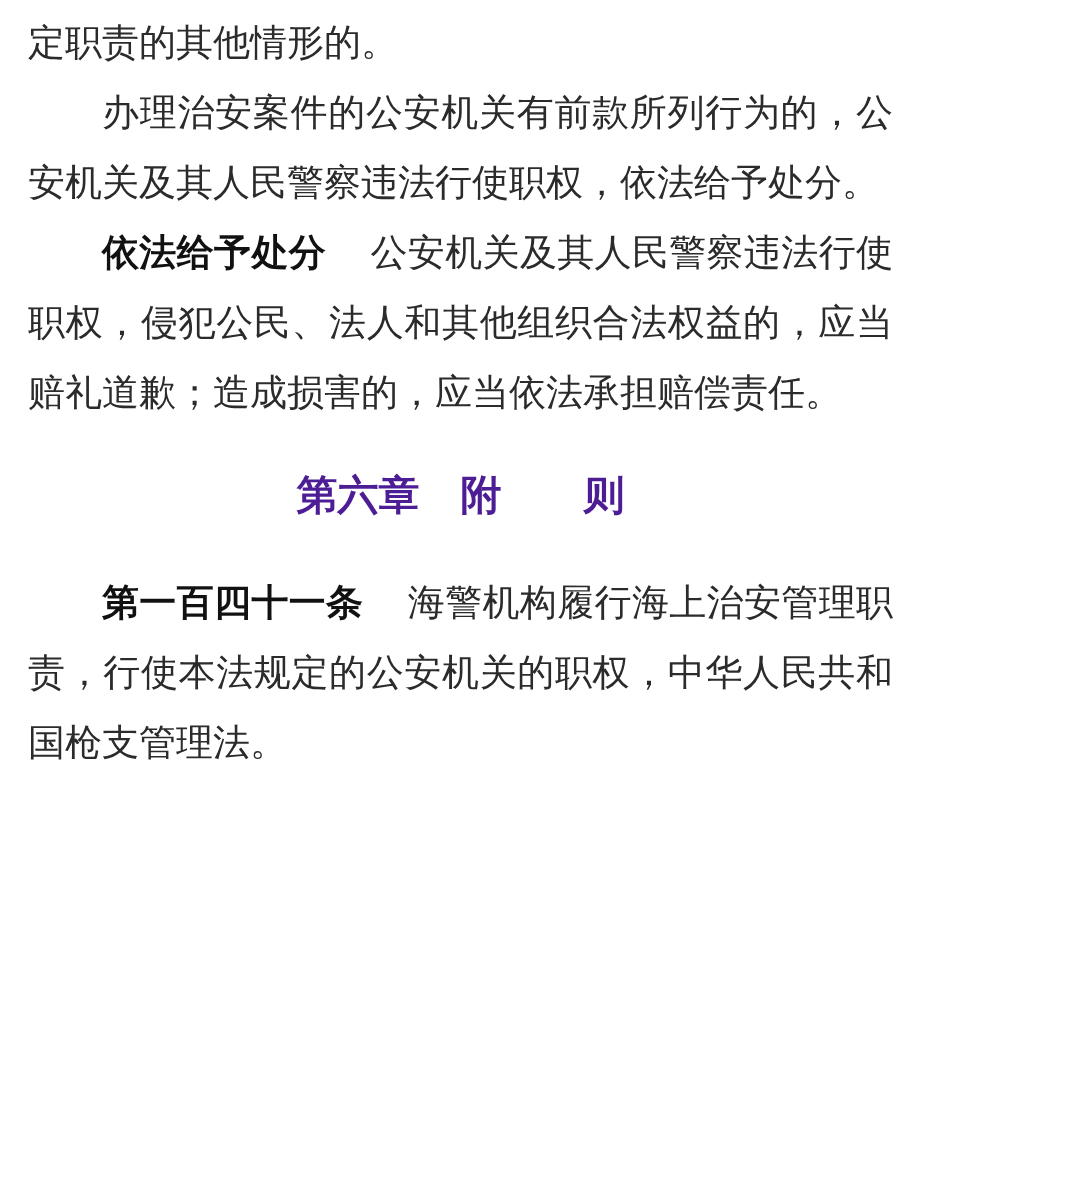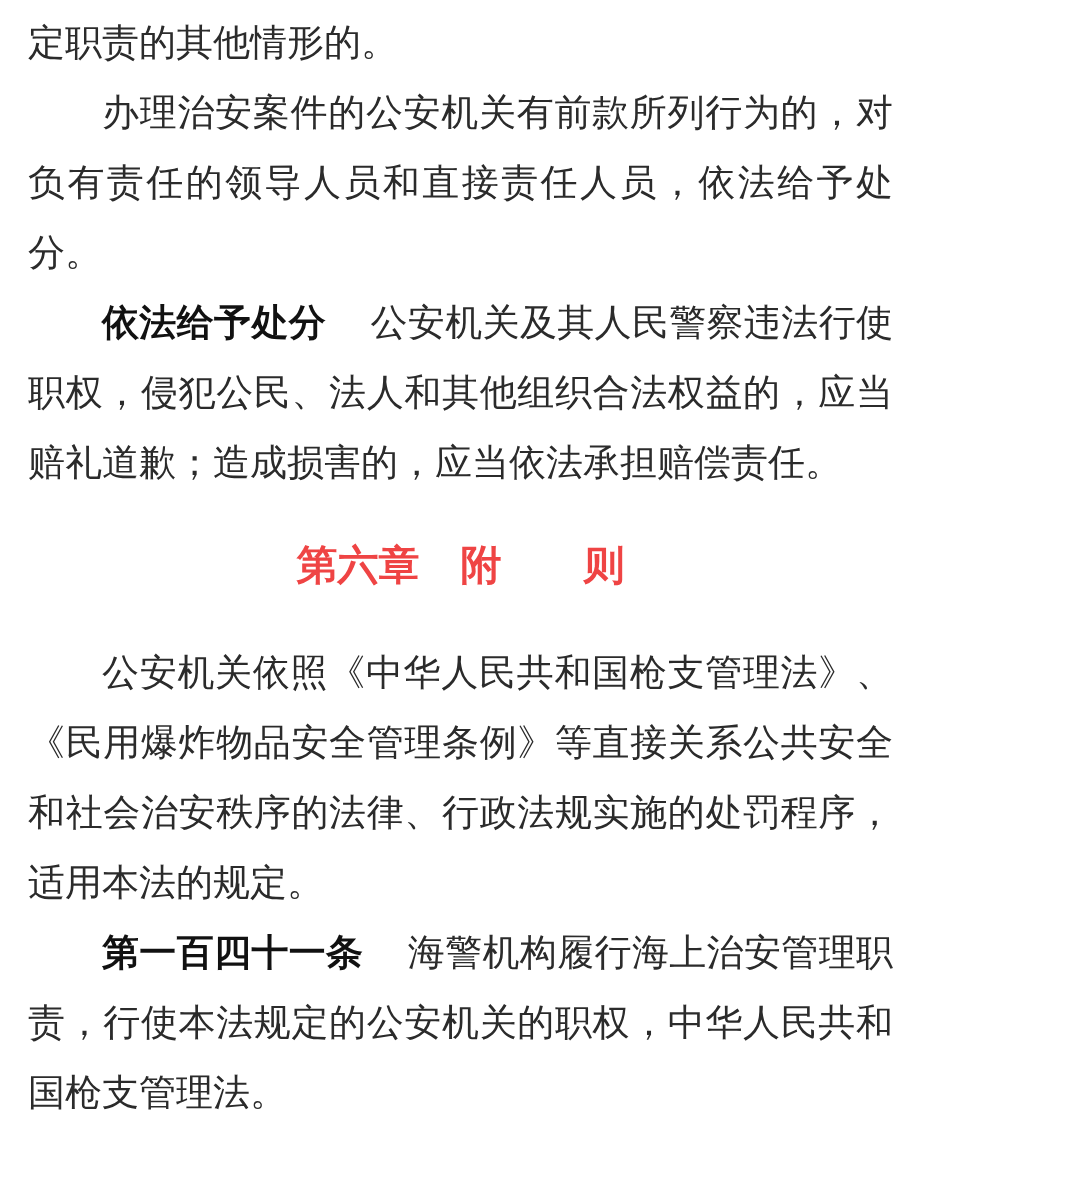--- a/index.html
+++ b/index.html
@@ -30,42 +30,41 @@
   .article-num {
     font-weight: 700;
     color: #111111;
     margin-right: 1.2em;
     font-family: "Liberation Sans", "DejaVu Sans", sans-serif;
   }
   .chapter-heading {
     text-align: center;
     text-indent: 0;
     font-weight: 700;
-    color: #ef4444;
+    color: #4c1d95;
     font-size: 41px;
     line-height: 70px;
     margin: 32px 0 38px 0;
     font-family: "Liberation Sans", "DejaVu Sans", sans-serif;
     white-space: pre-wrap;
   }
 </style>
 </head>
 <body>
 
 <div class="page">
 
   <p class="para continuation">定职责的其他情形的。</p>
 
-  <p class="para">办理治安案件的公安机关有前款所列行为的，对负有责任的领导人员和直接责任人员，依法给予处分。</p>
+  <p class="para">办理治安案件的公安机关有前款所列行为的，公安机关及其人民警察违法行使职权，依法给予处分。</p>
 
   <p class="para"><span class="article-num">依法给予处分</span><span>公安机关及其人民警察违法行使职权，侵犯公民、法人和其他组织合法权益的，应当赔礼道歉；造成损害的，应当依法承担赔偿责任。</span></p>
 
   <h2 class="chapter-heading">第六章　附　　则</h2>
 
 
-  <p class="para">公安机关依照《中华人民共和国枪支管理法》、《民用爆炸物品安全管理条例》等直接关系公共安全和社会治安秩序的法律、行政法规实施的处罚程序，适用本法的规定。</p>
 
   <p class="para"><span class="article-num">第一百四十一条</span><span>海警机构履行海上治安管理职责，行使本法规定的公安机关的职权，中华人民共和国枪支管理法。</span></p>
 
 
   <p class="para"></p>
 
 </div>
 
 </body></html>

